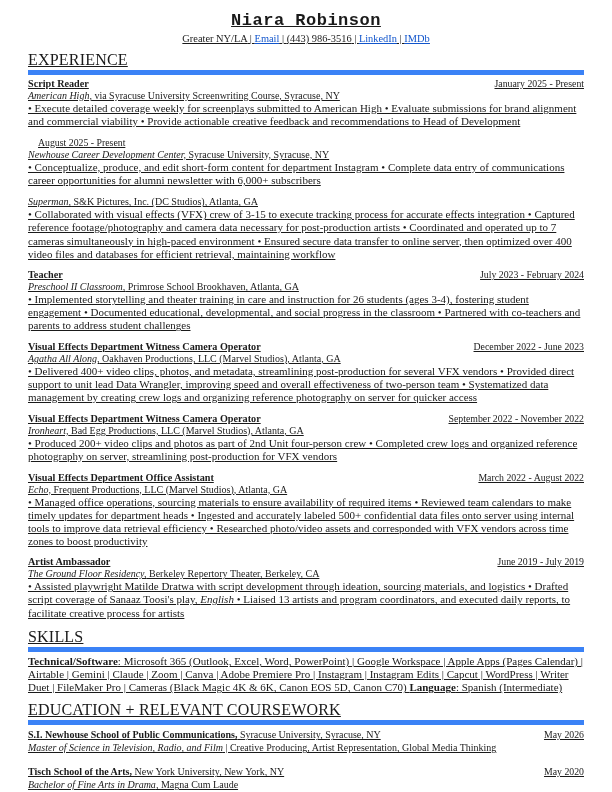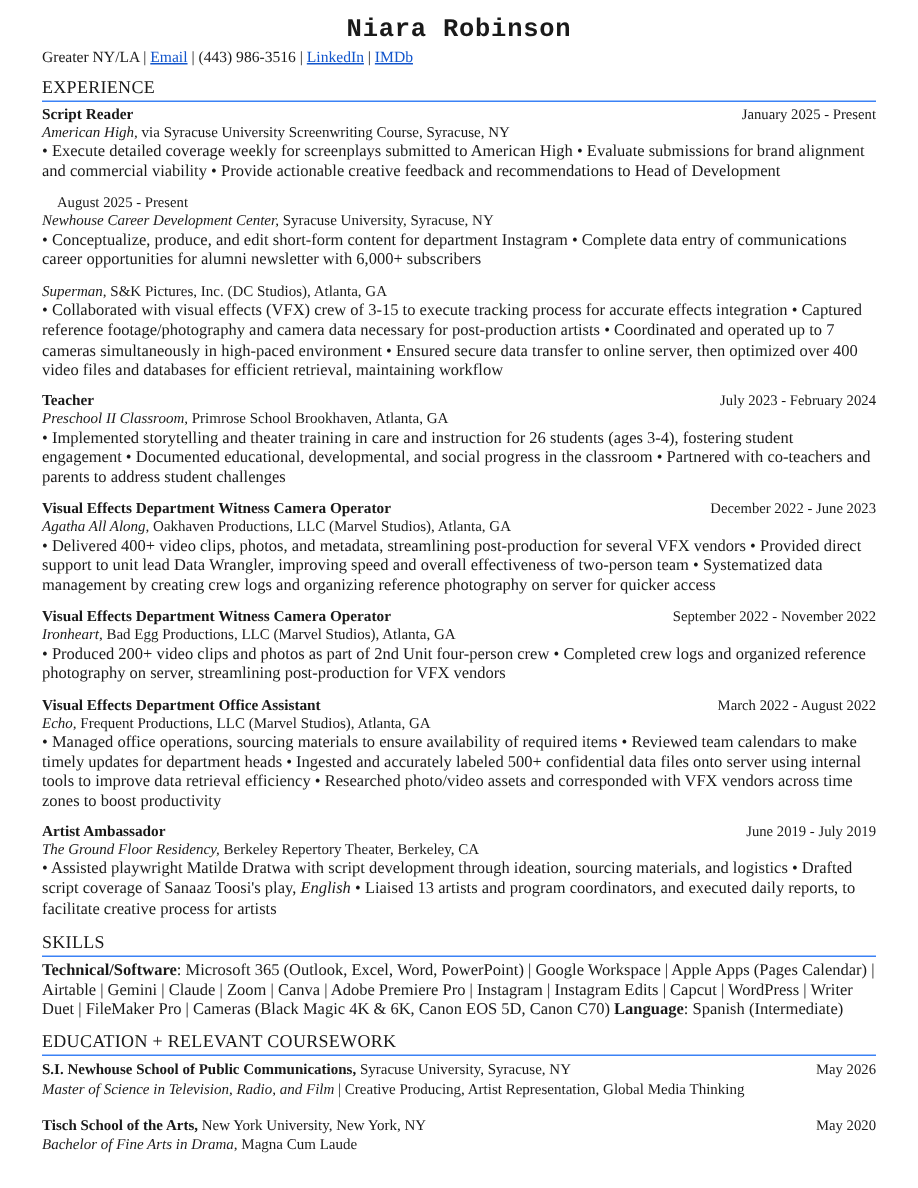--- a/index.html
+++ b/index.html
@@ -6,42 +6,44 @@
   html, body { margin: 0; padding: 0; background: #ffffff; }
   .page {
     width: 612px;
     height: 792px;
     margin: 0 auto;
     background: #ffffff;
     padding: 9px 28px 6px 28px;
     font-family: "Liberation Serif", serif;
     color: #1a1a1a;
     overflow: hidden;
+    text-decoration: underline;
   }
   .name {
     font-family: "Liberation Mono", "DejaVu Sans Mono", monospace;
     font-weight: bold;
     font-size: 17px;
     letter-spacing: 0.5px;
     text-align: center;
     margin: 2px 0 3px 0;
   }
   .contact {
+    text-align: center;
     font-size: 10.4px;
     margin-bottom: 7px;
   }
   .contact a {
     color: #1155cc;
     text-decoration: underline;
     cursor: pointer;
   }
   .section-title {
-    font-size: 12px;
+    font-size: 16px;
     letter-spacing: 0.2px;
-    border-bottom: 1px solid #3b82f6;
+    border-bottom: 5px solid #3b82f6;
     padding-bottom: 1px;
     margin: 7px 0 3px 0;
   }
   .job { margin-bottom: 8.5px; }
   .job-head, .edu-head {
     display: flex;
     justify-content: space-between;
     align-items: baseline;
     text-align: center;
   }

